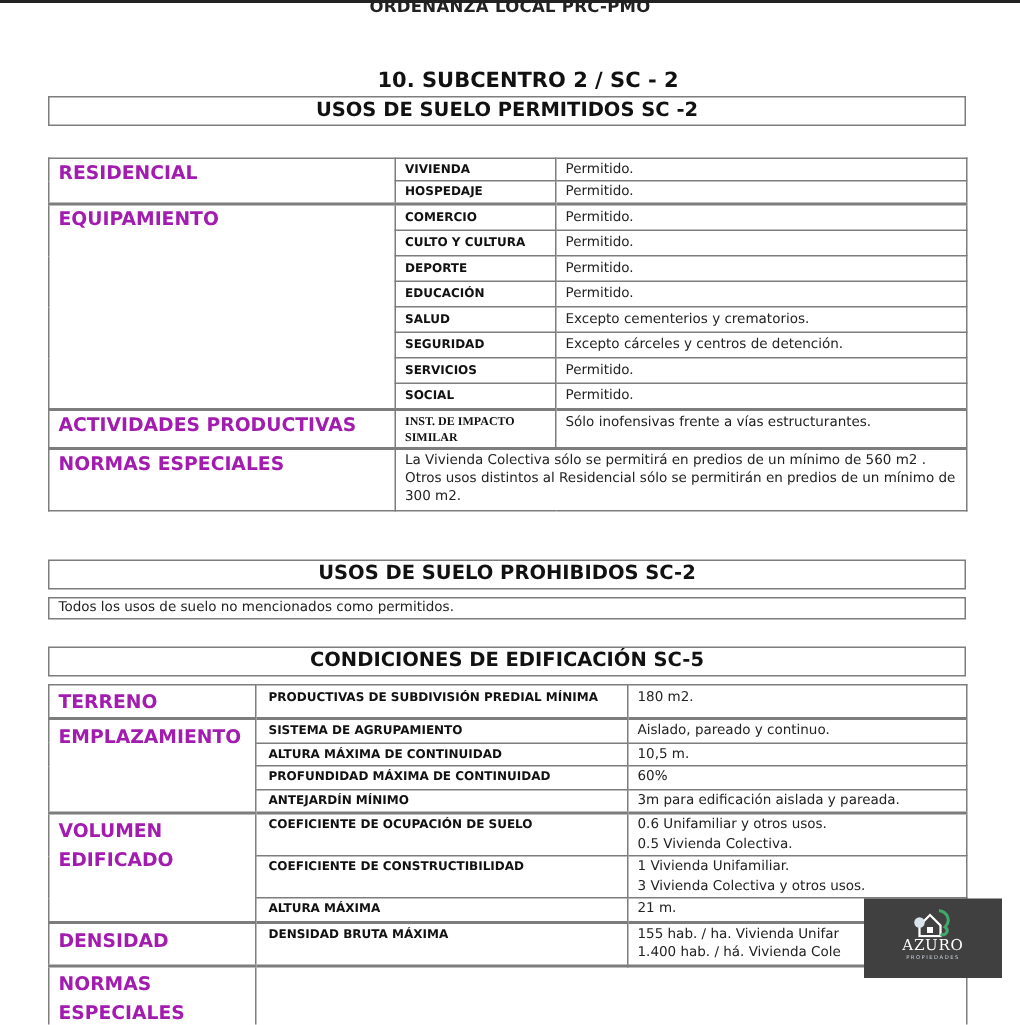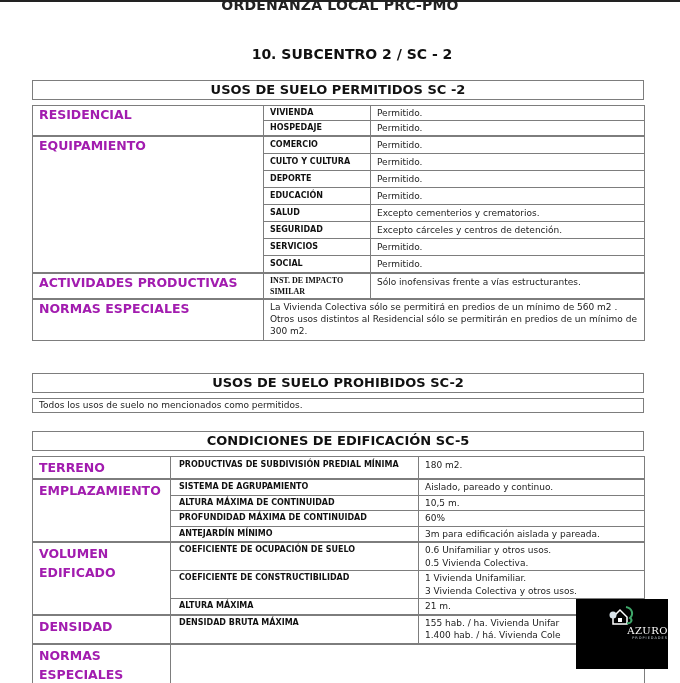--- a/index.html
+++ b/index.html
@@ -1,24 +1,24 @@
 <!DOCTYPE html>
 <html><head>
 <meta charset="utf-8">
 <style>
   * { box-sizing: border-box; margin: 0; padding: 0; }
   html, body { width: 680px; height: 683px; background: #ffffff; overflow: hidden; }
   body { position: relative; font-family: "DejaVu Sans", "Liberation Sans", sans-serif; color: #1a1a1a; }
 
   .top-bar { position: absolute; left: 0; top: 0; width: 680px; height: 2px; background: #222; }
-  .doc-header { position: absolute; top: 0; left: 0; width: 680px; text-align: center; font-size: 14px; font-weight: bold; letter-spacing: 0.2px; color: #222; line-height: 10px; }
+  .doc-header { position: absolute; top: 0; left: 0; width: 680px; text-align: center; font-size: 11px; font-weight: bold; letter-spacing: 0.2px; color: #222; line-height: 10px; }
   .section-title { position: absolute; top: 46px; left: 12px; width: 680px; text-align: center; font-size: 14px; font-weight: bold; color: #111; }
 
   .banner { position: absolute; left: 32px; width: 612px; border: 1.5px solid #7d7d7d; text-align: center; font-weight: bold; color: #111; }
-  .banner.b1 { top: 80px; height: 20px; font-size: 13px; line-height: 17px; }
+  .banner.b1 { top: 64px; height: 20px; font-size: 13px; line-height: 17px; }
   .banner.b2 { top: 373px; height: 20px; font-size: 13px; line-height: 17px; }
   .banner.b3 { top: 431px; height: 20px; font-size: 13px; line-height: 17px; }
 
   table { position: absolute; border-collapse: collapse; table-layout: fixed; }
   td { border: 1px solid #7d7d7d; vertical-align: top; }
   .cat { color: #a21caf; font-weight: bold; font-size: 12.5px; padding: 1px 6px; line-height: 16px; }
   .sub { font-weight: bold; font-size: 8px; padding: 1px 6px; line-height: 14px; color: #111; }
   .val { font-size: 9px; padding: 1px 6px; line-height: 14px; color: #222; }
 
   #tbl-permitidos { left: 32px; top: 105px; width: 612px; }
@@ -27,21 +27,21 @@
   #tbl-permitidos tr.rtight td.sub, #tbl-permitidos tr.rtight td.val { height: 14px; line-height: 12px; }
 
   .prohib-text { position: absolute; left: 32px; top: 398px; width: 612px; height: 15px; border: 1px solid #7d7d7d; font-size: 9px; line-height: 13px; padding-left: 6px; color: #222; }
 
   #tbl-cond { left: 32px; top: 456px; width: 612px; }
   #tbl-cond .group-top td { border-top: 2px solid #7d7d7d; }
   #tbl-cond td.sub { font-size: 8px; line-height: 12px; padding: 1px 8px; }
   #tbl-cond td.val { line-height: 12.5px; }
   #tbl-cond .cat { font-size: 12.5px; line-height: 19px; }
 
-  .logo { position: absolute; left: 576px; top: 599px; width: 92px; height: 70px; background: #000000; text-align: right; color: #fff; }
+  .logo { position: absolute; left: 576px; top: 599px; width: 92px; height: 53px; background: #404040; text-align: center; color: #fff; }
   .logo svg { display: block; margin: 6px auto 0; }
   .logo .name { font-family: "DejaVu Serif", "Liberation Serif", serif; font-size: 10px; line-height: 11px; letter-spacing: 0.5px; }
   .logo .tag { font-size: 3.5px; letter-spacing: 1px; line-height: 5px; color: #c9d4dd; }
 </style>
 </head>
 <body>
 
 <div class="top-bar"></div>
 <div class="doc-header">ORDENANZA LOCAL PRC-PMO</div>
 <div class="section-title">10. SUBCENTRO 2 / SC - 2</div>

